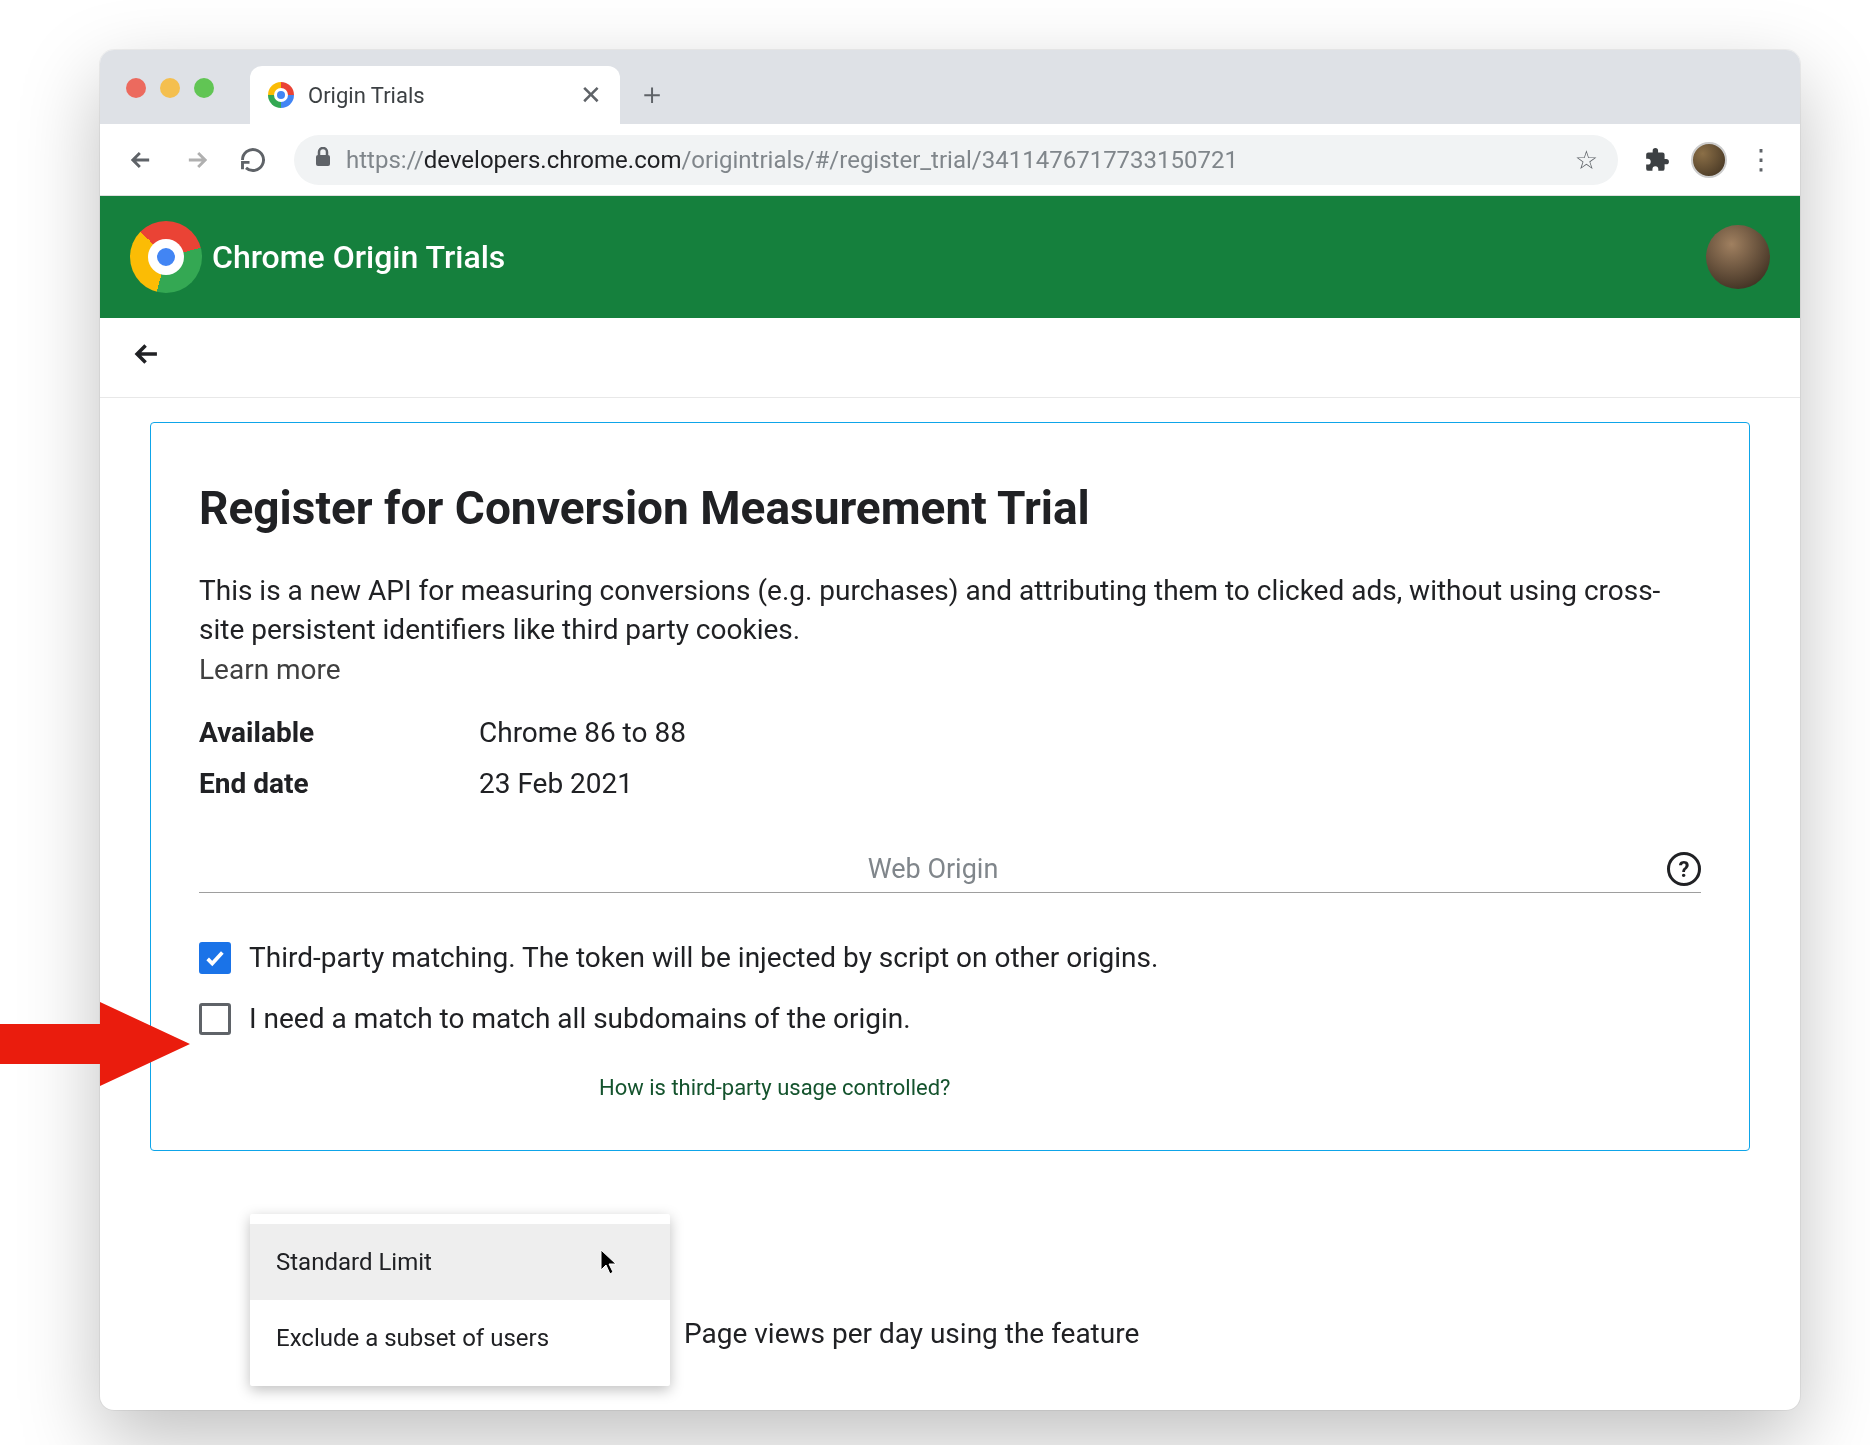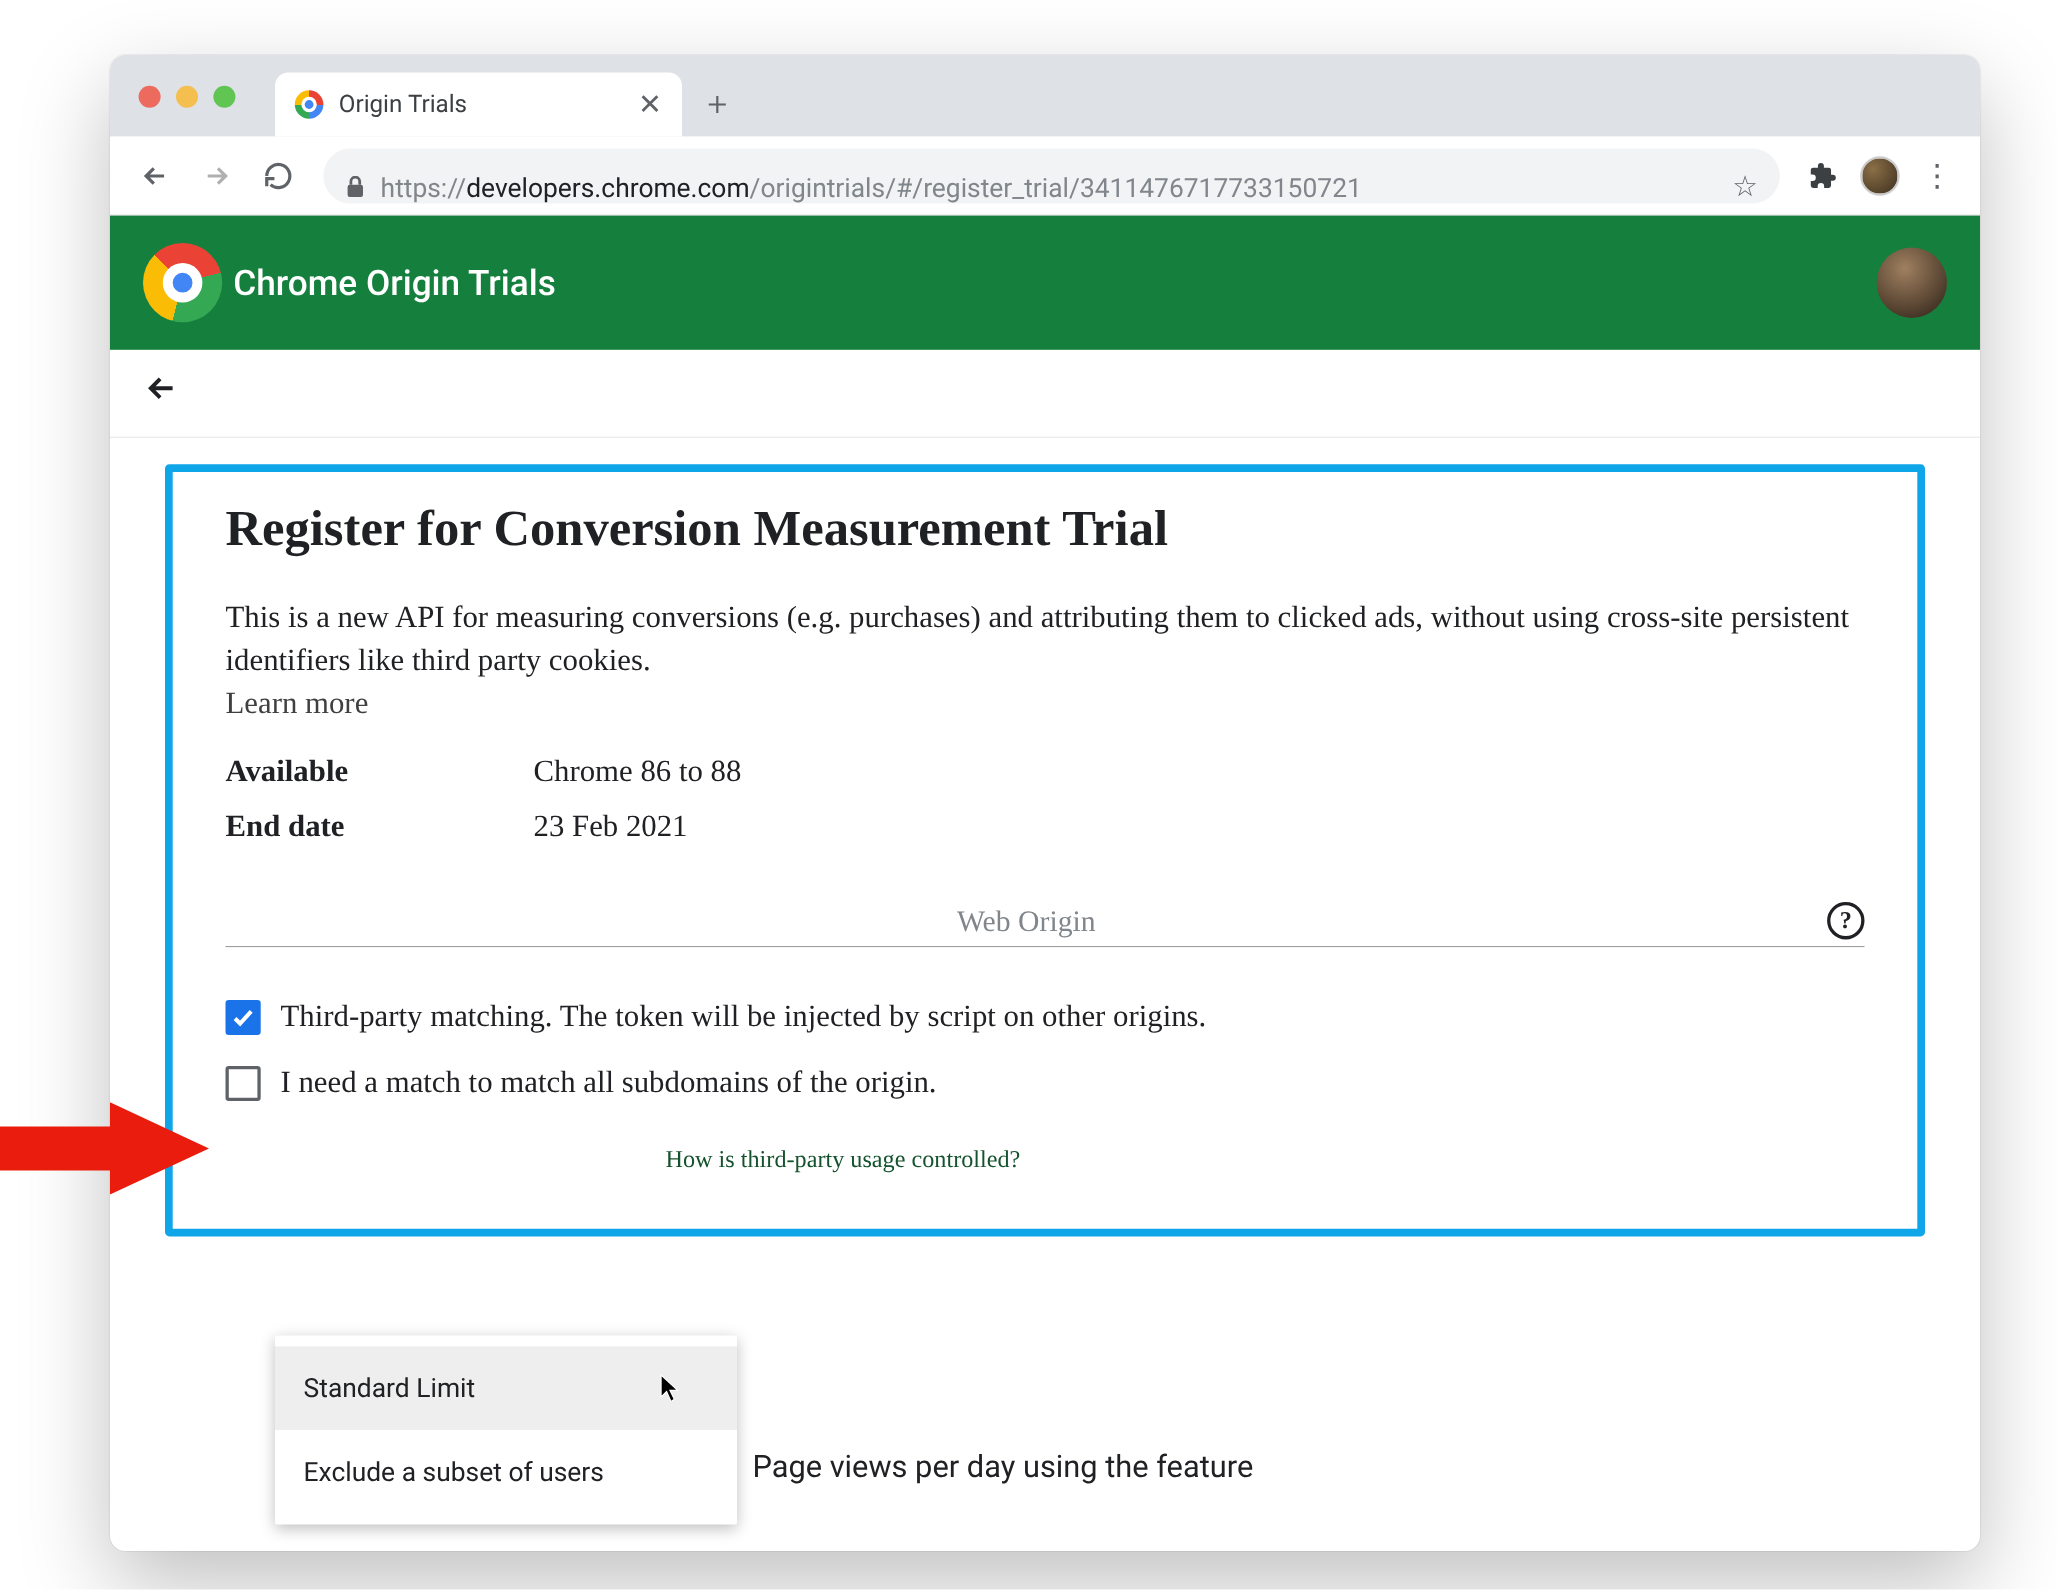--- a/index.html
+++ b/index.html
@@ -91,21 +91,21 @@
     width:46px;height:46px;display:flex;align-items:center;justify-content:center;
     color:#5f6368;font-size:30px;cursor:pointer;border-radius:50%;
   }
   .navbtn.disabled { color:#b0b0b0; }
   .omnibox {
     flex:1;
     height:50px;
     background:#f1f3f4;
     border-radius:25px;
     display:flex;
-    align-items:flex-end;
+    align-items:center;
     padding:0 20px;
     gap:14px;
     font-size:24px;
     color:#5f6368;
     margin: 0 8px;
   }
   .omnibox .lock { font-size:20px;color:#5f6368; }
   .omnibox .url { color:#202124; white-space:nowrap; overflow:hidden; }
   .omnibox .url .muted { color:#80868b; }
   .omnibox .star { margin-left:auto;color:#5f6368;font-size:26px; }
@@ -146,24 +146,23 @@
     height:80px;display:flex;align-items:center;padding:0 30px;
     border-bottom:1px solid #e8e8e8;
   }
   .backarrow { font-size:38px;color:#202124;cursor:pointer; }
   
   .content {
     padding: 24px 50px 0 50px;
   }
   .card {
     background:#fff;
-    border:7px solid #0ea5e9;
+    border:1px solid #0ea5e9;
     border-radius:4px;
-    padding: 24px 48px 50px 48px;
-    font-family: Liberation Serif, serif;
+    padding: 58px 48px 50px 48px;
   }
   .card h1 {
     font-size:46px;font-weight:700;color:#202124;margin-bottom:36px;
   }
   .desc { font-size:28px;color:#202124;line-height:1.4;margin-bottom:4px; }
   .learnmore { color:#404040;font-size:28px;text-decoration:none;display:inline-block;margin-bottom:30px; }
   .kvrow { display:flex;font-size:28px;color:#202124;margin-bottom:18px; }
   .kvrow .k { font-weight:700;width:280px; }
   .inputrow {
     margin-top:52px;display:flex;align-items:center;border-bottom:1px solid #9e9e9e;

